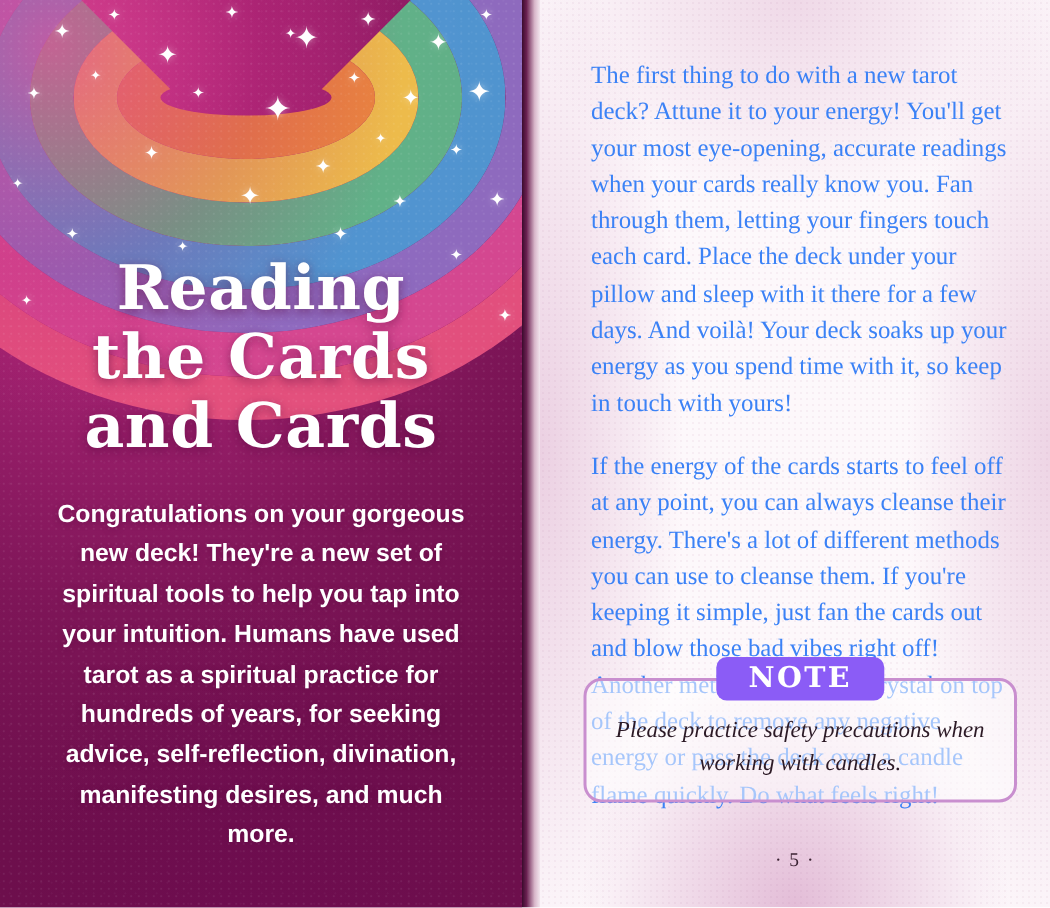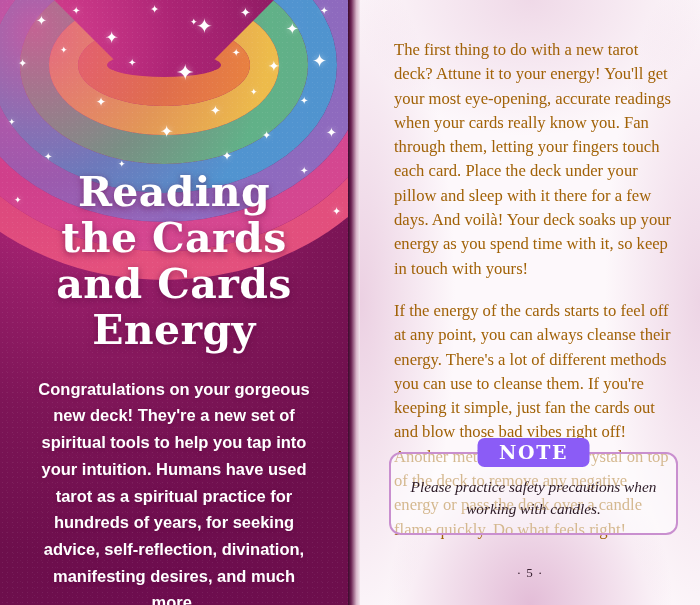--- a/index.html
+++ b/index.html
@@ -136,21 +136,21 @@
     background-image: radial-gradient(rgba(170,110,150,.22) 0.6px, transparent 0.7px);
     background-size: 4px 4px;
   }
   .right-content {
     position: absolute;
     left: 34px; right: 26px;
     top: 38px;
     z-index: 4;
   }
   .body-para {
-    color: #a16207;
+    color: #3b82f6;
     font-family: "Liberation Serif", serif;
     font-size: 16.6px;
     line-height: 1.465;
     margin: 0 0 18px 0;
   }
   .body-para:last-of-type { margin-bottom: 0; }
 
   
   .note-box {
     position: absolute;
@@ -217,21 +217,20 @@
         <div class="arc" style="left: 174px; top: 174px; width: 172px; height: 82px; border-width: 29px; border-bottom-color: rgb(239, 139, 60); border-left-color: rgb(239, 139, 60); border-right-color: rgb(239, 139, 60); opacity: 0.95;"></div>
       </div>
     <div class="left-veil"></div>
     <div class="grain"></div>
 
     <div class="left-content">
       <h1 class="chapter-title">
           <span style="display: block;">Reading</span>
           <span style="display: block;">the Cards</span>
           <span style="display: block;">and Cards</span>
-          <span style="display: block;">Energy</span>
         </h1>
       <p class="chapter-body">Congratulations on your gorgeous new deck! They're a new set of spiritual tools to help you tap into your intuition. Humans have used tarot as a spiritual practice for hundreds of years, for seeking advice, self-reflection, divination, manifesting desires, and much more.</p>
     </div>
   <div class="star" style="left: 36px; top: 14px; font-size: 13px;">✦</div>
       <div class="star" style="left: 72px; top: 6px; font-size: 10px;">✦</div>
       <div class="star" style="left: 105px; top: 30px; font-size: 16px;">✦</div>
       <div class="star" style="left: 150px; top: 4px; font-size: 11px;">✦</div>
       <div class="star" style="left: 196px; top: 16px; font-size: 20px;">✦</div>
       <div class="star" style="left: 240px; top: 6px; font-size: 13px;">✦</div>
       <div class="star" style="left: 286px; top: 22px; font-size: 15px;">✦</div>

